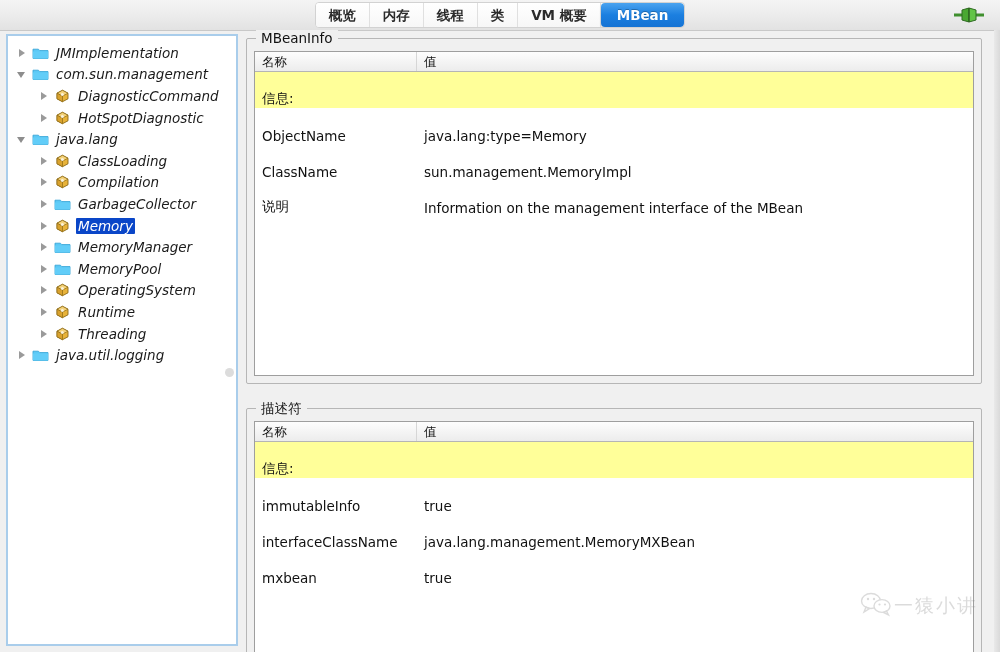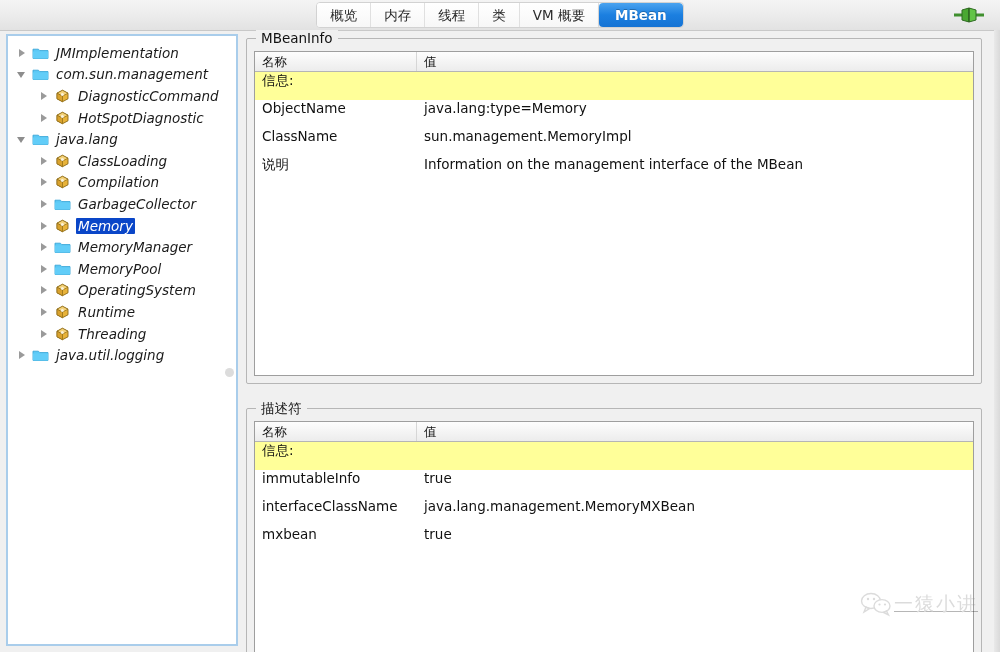--- a/index.html
+++ b/index.html
@@ -20,20 +20,21 @@
     display:flex;align-items:center;justify-content:center;
   }
   .tabs{display:flex;align-items:center;height:24px;
         background:#fdfdfd;border:1px solid #d2d2d2;border-radius:4px;
         box-shadow:0 1px 0 rgba(255,255,255,.8) inset;overflow:hidden;}
   .tab{
     height:24px;line-height:24px;padding:0 13px;
     font-size:13.5px;color:#2b2b2b;white-space:nowrap;
     border-right:1px solid #e0e0e0;
     background:linear-gradient(to bottom,#ffffff,#f7f7f7);
+    font-weight:bold;
   }
   .tab:last-child{border-right:none;}
   .tab.active{
     color:#ffffff;font-weight:600;
     background:linear-gradient(to bottom,#4aa3ef 0%,#1b7fe0 50%,#1573d4 100%);
     border-radius:4px;
     box-shadow:0 1px 2px rgba(0,0,0,.22);
     text-shadow:0 -1px 0 rgba(0,0,0,.25);
     padding:0 16px;
     text-align:center;
@@ -79,35 +80,35 @@
   .tablewrap{
     position:absolute;left:7px;top:12px;right:7px;bottom:7px;
     background:#ffffff;border:1px solid #9e9e9e;box-sizing:border-box;overflow:hidden;
   }
   .thead{display:flex;height:19px;
     background:linear-gradient(to bottom,#fdfdfd,#ececec);
     border-bottom:1px solid #b5b5b5;}
   .th{font-size:12.5px;color:#111;line-height:19px;padding-left:7px;box-sizing:border-box;}
   .th.c1{width:162px;border-right:1px solid #d6d6d6;}
   .th.c2{flex:1;}
-  .trow{display:flex;height:28px;align-items:flex-start;}
+  .trow{display:flex;height:36px;align-items:flex-end;}
   .trow.section{background:#ffff99;}
   .td{font-size:13.5px;color:#111;padding-left:7px;box-sizing:border-box;white-space:nowrap;overflow:hidden;}
   .td.c1{width:162px;}
   .td.c2{flex:1;}
   .trow.section .td{font-weight:400;}
 
   
   .gutter{position:absolute;right:0;top:30px;width:6px;height:622px;background:linear-gradient(to right,#e9e9e9,#d9d9d9);}
 
   
   .watermark{
     position:absolute;right:22px;bottom:32px;
-    display:flex;
-    opacity:.30;pointer-events:none;text-decoration:underline;
+    display:flex;align-items:center;
+    opacity:.30;pointer-events:none;
   }
   .wm-text{font-size:19px;color:#8a8a8a;letter-spacing:2px;font-family:"DejaVu Sans","Liberation Sans",sans-serif;}
 </style>
 </head>
 <body>
 
 <div id="app">
 
   <div class="tabbar">
     <div class="tabs" id="tabs">

